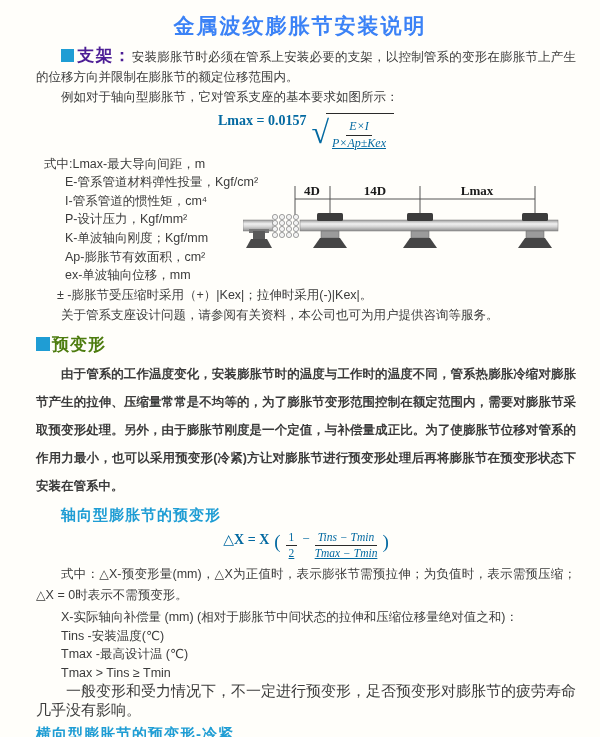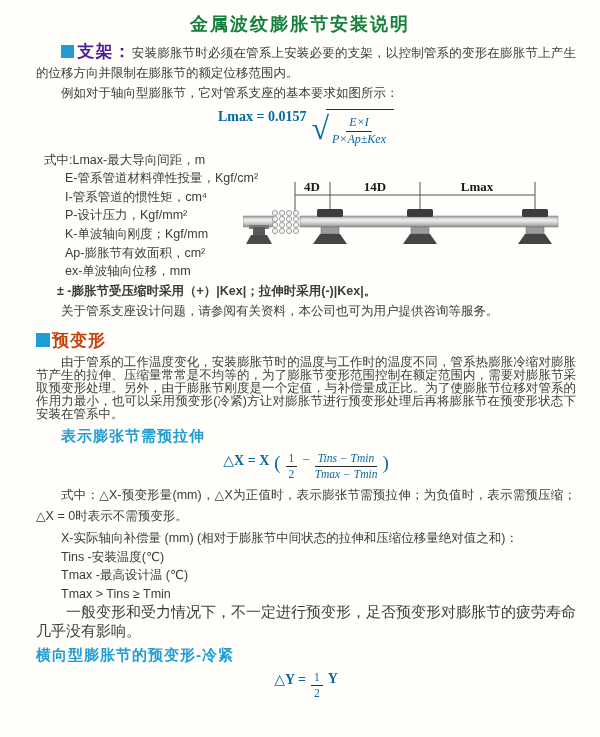--- a/index.html
+++ b/index.html
@@ -4,64 +4,64 @@
 <style>
   * { box-sizing: border-box; }
   body { margin: 0; background: #ffffff; }
   .page {
     width: 600px; height: 737px; background: #fffefa;
     font-family: "Liberation Sans", "DejaVu Sans", sans-serif;
     color: #3b3b3b; overflow: hidden; position: relative;
   }
   .title {
     margin: 0; padding-top: 12px; text-align: center;
-    font-size: 18px; font-weight: 700; letter-spacing: 2px; color: #15803d;
+    font-size: 21px; font-weight: 700; letter-spacing: 2px; color: #3b82f6;
   }
   .content { padding: 6px 24px 0 36px; }
   p.body { font-size: 12.5px; line-height: 20px; margin: 0; text-align: justify; }
   .indent { text-indent: 2em; }
   .sq {
     display: inline-block; width: 13px; height: 13px;
     background: #1f9dd4; margin-right: 3px; vertical-align: -1px;
   }
   .inline-head { color: #4c1d95; font-size: 17px; font-weight: 700; letter-spacing: 1px; }
   
   .formula-row {
     display: flex; justify-content: center; align-items: flex-start; gap: 5px;
     font-family: "Liberation Serif", "DejaVu Serif", serif; color: #0369a1;
     margin: 6px 0 4px;
   }
   .f-bold { font-weight: 700; font-size: 14px; }
   .italic { font-style: italic; }
   .frac { display: inline-flex; flex-direction: column; align-items: center; font-size: 11.5px; line-height: 1.15; }
   .frac .top { border-bottom: 1px solid #2a2a2a; padding: 0 3px 1px; }
-  .frac .bot { padding-top: 1px; }
+  .frac .bot { padding-top: 1px; text-decoration: underline; }
   .radical { display: inline-flex; align-items: center; }
   .rad-sign { font-size: 32px; line-height: 26px; margin-right: -3px; font-weight: 400; }
   .radicand { border-top: 1.5px solid #2a2a2a; padding: 2px 8px 0 6px; }
   .radicand .frac { font-size: 12px; }
   .paren { font-size: 19px; font-weight: 400; }
   .f-op { font-size: 13px; }
   
   .defs-wrap { position: relative; }
   .defs { list-style: none; margin: 2px 8px 0; padding: 0; font-size: 12.5px; line-height: 18.6px; }
   .defs li { padding-left: 21px; }
   .defs li:first-child { padding-left: 0; }
   .diagram { position: absolute; left: 207px; top: 26px; }
-  .plnote { padding-left: 21px; line-height: 19px; font-weight: bold; }
+  .plnote { padding-left: 21px; line-height: 19px; }
   .consult { line-height: 19px; }
   
   h2.sec {
     display: flex; align-items: center; margin: 8px 0 4px;
-    color: #c2410c; font-size: 17px; font-weight: 600; letter-spacing: 1px;
+    color: #4d7c0f; font-size: 17px; font-weight: 600; letter-spacing: 1px;
   }
   .sq2 { width: 14px; height: 14px; background: #1f9dd4; margin-right: 2px; flex: 0 0 auto; }
   h3.sub { color: #1f9dd4; font-size: 15px; font-weight: 600; letter-spacing: 1px; margin: 6px 0 0 25px; }
   h3.sub.flush { margin-left: 0; }
-  p.para { font-size: 12.5px; line-height: 13px; margin: 2px 0 0; text-align: justify; text-indent: 2em; }
+  p.para { font-size: 12.5px; line-height: 28px; margin: 2px 0 0; text-align: justify; text-indent: 2em; font-weight: bold; }
   p.explain { font-size: 12.5px; line-height: 21px; margin: 0; text-align: justify; text-indent: 2em; }
   ul.items { list-style: none; margin: 2px 0 0; padding: 0 0 0 25px; font-size: 12.5px; line-height: 18.5px; }
   p.note { font-size: 15px; line-height: 18.5px; margin: 0; text-indent: 2em; }
 </style>
 </head>
 <body>
 
 <div class="page">
   <h1 class="title">金属波纹膨胀节安装说明</h1>
 
@@ -167,21 +167,21 @@
     <p class="body plnote">± -膨胀节受压缩时采用（+）|Kex|；拉伸时采用(-)|Kex|。</p>
     <p class="body indent consult">关于管系支座设计问题，请参阅有关资料，本公司也可为用户提供咨询等服务。</p>
 
     <h2 class="sec">
         <span class="sq2"></span>
         <span>预变形</span>
       </h2>
 
     <p class="para">由于管系的工作温度变化，安装膨胀节时的温度与工作时的温度不同，管系热膨胀冷缩对膨胀节产生的拉伸、压缩量常常是不均等的，为了膨胀节变形范围控制在额定范围内，需要对膨胀节采取预变形处理。另外，由于膨胀节刚度是一个定值，与补偿量成正比。为了使膨胀节位移对管系的作用力最小，也可以采用预变形(冷紧)方让对膨胀节进行预变形处理后再将膨胀节在预变形状态下安装在管系中。</p>
 
-    <h3 class="sub">表示膨张节需预拉伸</h3>
+    <h3 class="sub">轴向型膨胀节的预变形</h3>
 
     <div class="formula-row">
       <span class="f-bold">△X = X</span>
       <span class="paren">(</span>
       <span class="frac">
         <span class="top">1</span>
         <span class="bot">2</span>
       </span>
       <span class="f-op">−</span>
       <span class="frac">

